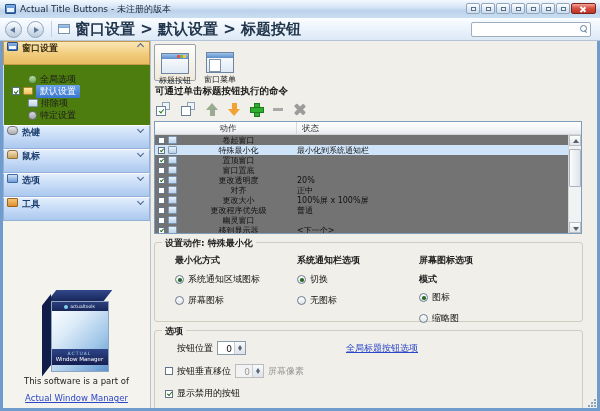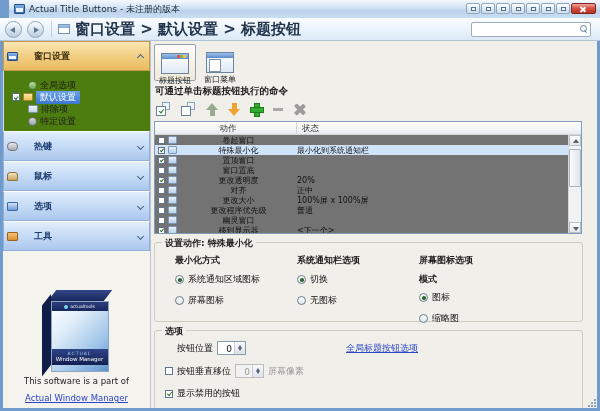--- a/index.html
+++ b/index.html
@@ -1,21 +1,21 @@
 <!DOCTYPE html>
 <html><head>
 <meta charset="utf-8">
 <style>
   * { margin:0; padding:0; box-sizing:border-box; }
   html,body { width:600px; height:411px; overflow:hidden; }
   body { font-family:"DejaVu Sans","Liberation Sans",sans-serif; }
   .window { position:relative; width:600px; height:411px; background:#6f9bcd; overflow:hidden; }
 
   
-  .titlebar { position:absolute; top:0; left:9px; right:0; height:18px;
+  .titlebar { position:absolute; top:0; left:0; right:0; height:18px;
     background:linear-gradient(#f4f9fe,#d6e5f5 40%,#bcd2ea 60%,#cadef2); display:flex; align-items:center; }
   .app-icon { width:11px; height:10px; margin:0 4px 0 5px; background:linear-gradient(#7fb0e8,#3a6fb8);
     border:1px solid #26507f; border-radius:1px; position:relative; }
   .app-icon:after { content:""; position:absolute; left:1px; right:1px; top:3px; bottom:1px; background:#eaf3fc; }
   .title-text { font-size:9px; color:#1b2a3a; }
   .tb-btns { position:absolute; right:4px; top:3px; display:flex; gap:1px; }
   .tb-btn { width:14px; height:11px; border:1px solid #90a6bd; border-radius:2px;
     background:linear-gradient(#ffffff,#dde9f4 55%,#cfdeee); position:relative; }
   .tb-btn i { position:absolute; left:4px; top:3px; width:5px; height:4px; border:1px solid #5a7087; background:#eef4fa; }
   .tb-close { width:25px; height:11px; border:1px solid #7e241a; border-radius:2px;
@@ -40,22 +40,22 @@
   .search-input { position:absolute; left:2px; top:1px; width:100px; height:11px; border:none; outline:none; font-size:8px; }
   .mag { position:absolute; right:3px; top:2px; width:7px; height:7px; }
   .mag:before { content:""; position:absolute; left:0; top:0; width:5px; height:5px; border:1.3px solid #5f80a5; border-radius:50%; }
   .mag:after { content:""; position:absolute; right:0; bottom:0; width:3px; height:1.4px; background:#5f80a5; transform:rotate(45deg); }
 
   
   .bodyarea { position:absolute; top:41px; left:3px; right:3px; bottom:3px; background:#f1efe9; display:flex; overflow:hidden; }
 
   
   .sidebar { width:148px; min-width:148px; background:#f4f3ee; border-right:1px solid #b4c2d4; display:flex; flex-direction:column; position:relative; }
-  .sb-header { height:30px; display:flex; align-items:center; font-size:9px; font-weight:bold;
-    border:1px solid #93b0d8; border-top-color:#fff; background:linear-gradient(#e2eefc,#c6dbf6 50%,#abc8ee); color:#1d3f70;gap:12px; }
+  .sb-header { height:24px; display:flex; align-items:flex-start; font-size:9px; font-weight:bold;
+    border:1px solid #93b0d8; border-top-color:#fff; background:linear-gradient(#e2eefc,#c6dbf6 50%,#abc8ee); color:#1d3f70; }
   .sb-header.active { background:linear-gradient(#fceeca,#f3d astromia); }
   .sb-header.active { background:linear-gradient(#fbe7b5,#f1cc7d 55%,#e9bc62); border-color:#c69c4a; color:#3c2f10; }
   .sb-ico { width:11px; height:9px; margin:0 4px 0 3px; border-radius:1px; }
   .ico-window { background:linear-gradient(#8ab4e8,#3f6fb5); border:1px solid #2a4f85; position:relative; }
   .ico-window:after { content:""; position:absolute; left:1px; right:1px; top:3px; bottom:1px; background:#f2f7fc; }
   .ico-key { background:linear-gradient(#e8e8ea,#a9abb2); border:1px solid #74767d; border-radius:4px; }
   .ico-mouse { background:linear-gradient(#f3e3c3,#caa35f); border:1px solid #8d7138; border-radius:3px 3px 1px 1px; }
   .ico-list { background:linear-gradient(#cfe2f8,#6f9cd6); border:1px solid #3d6aa5; }
   .ico-toolbox { background:linear-gradient(#f6c67a,#dd8f2e); border:1px solid #9c6216; }
   .sb-chev { margin-left:auto; margin-right:5px; width:6px; height:6px; position:relative; }

